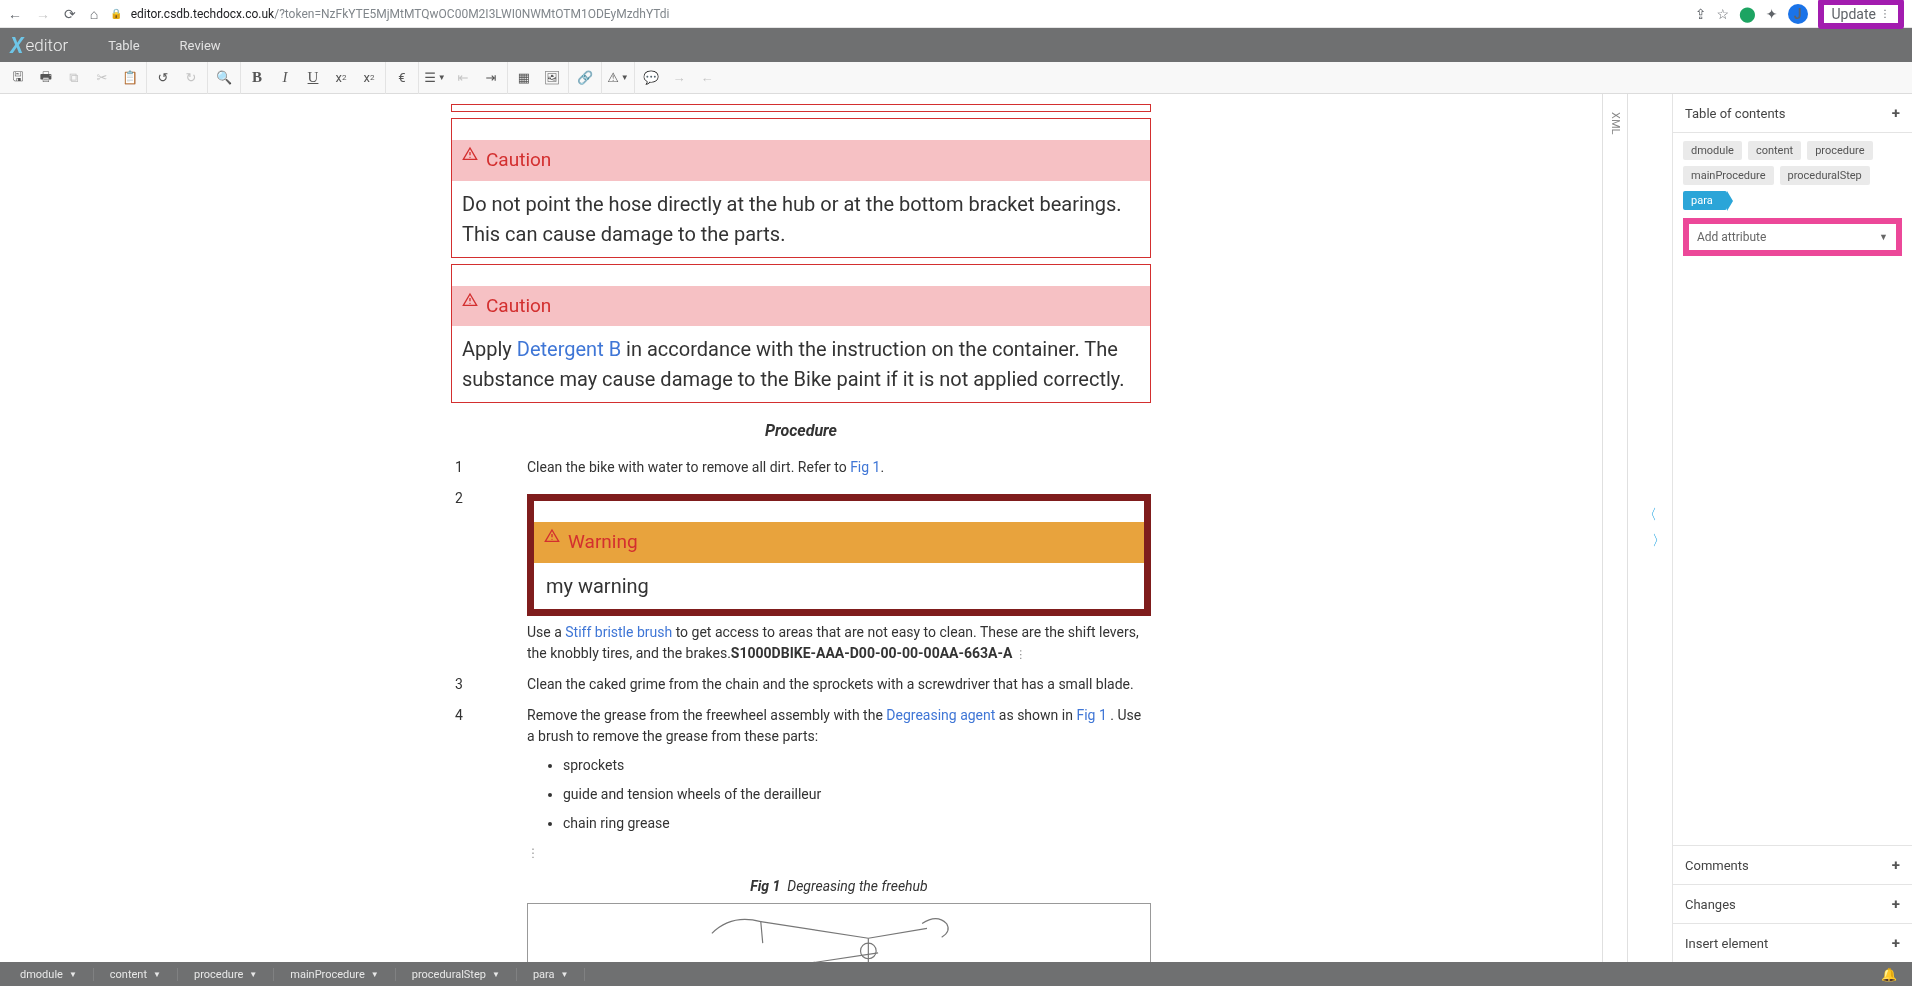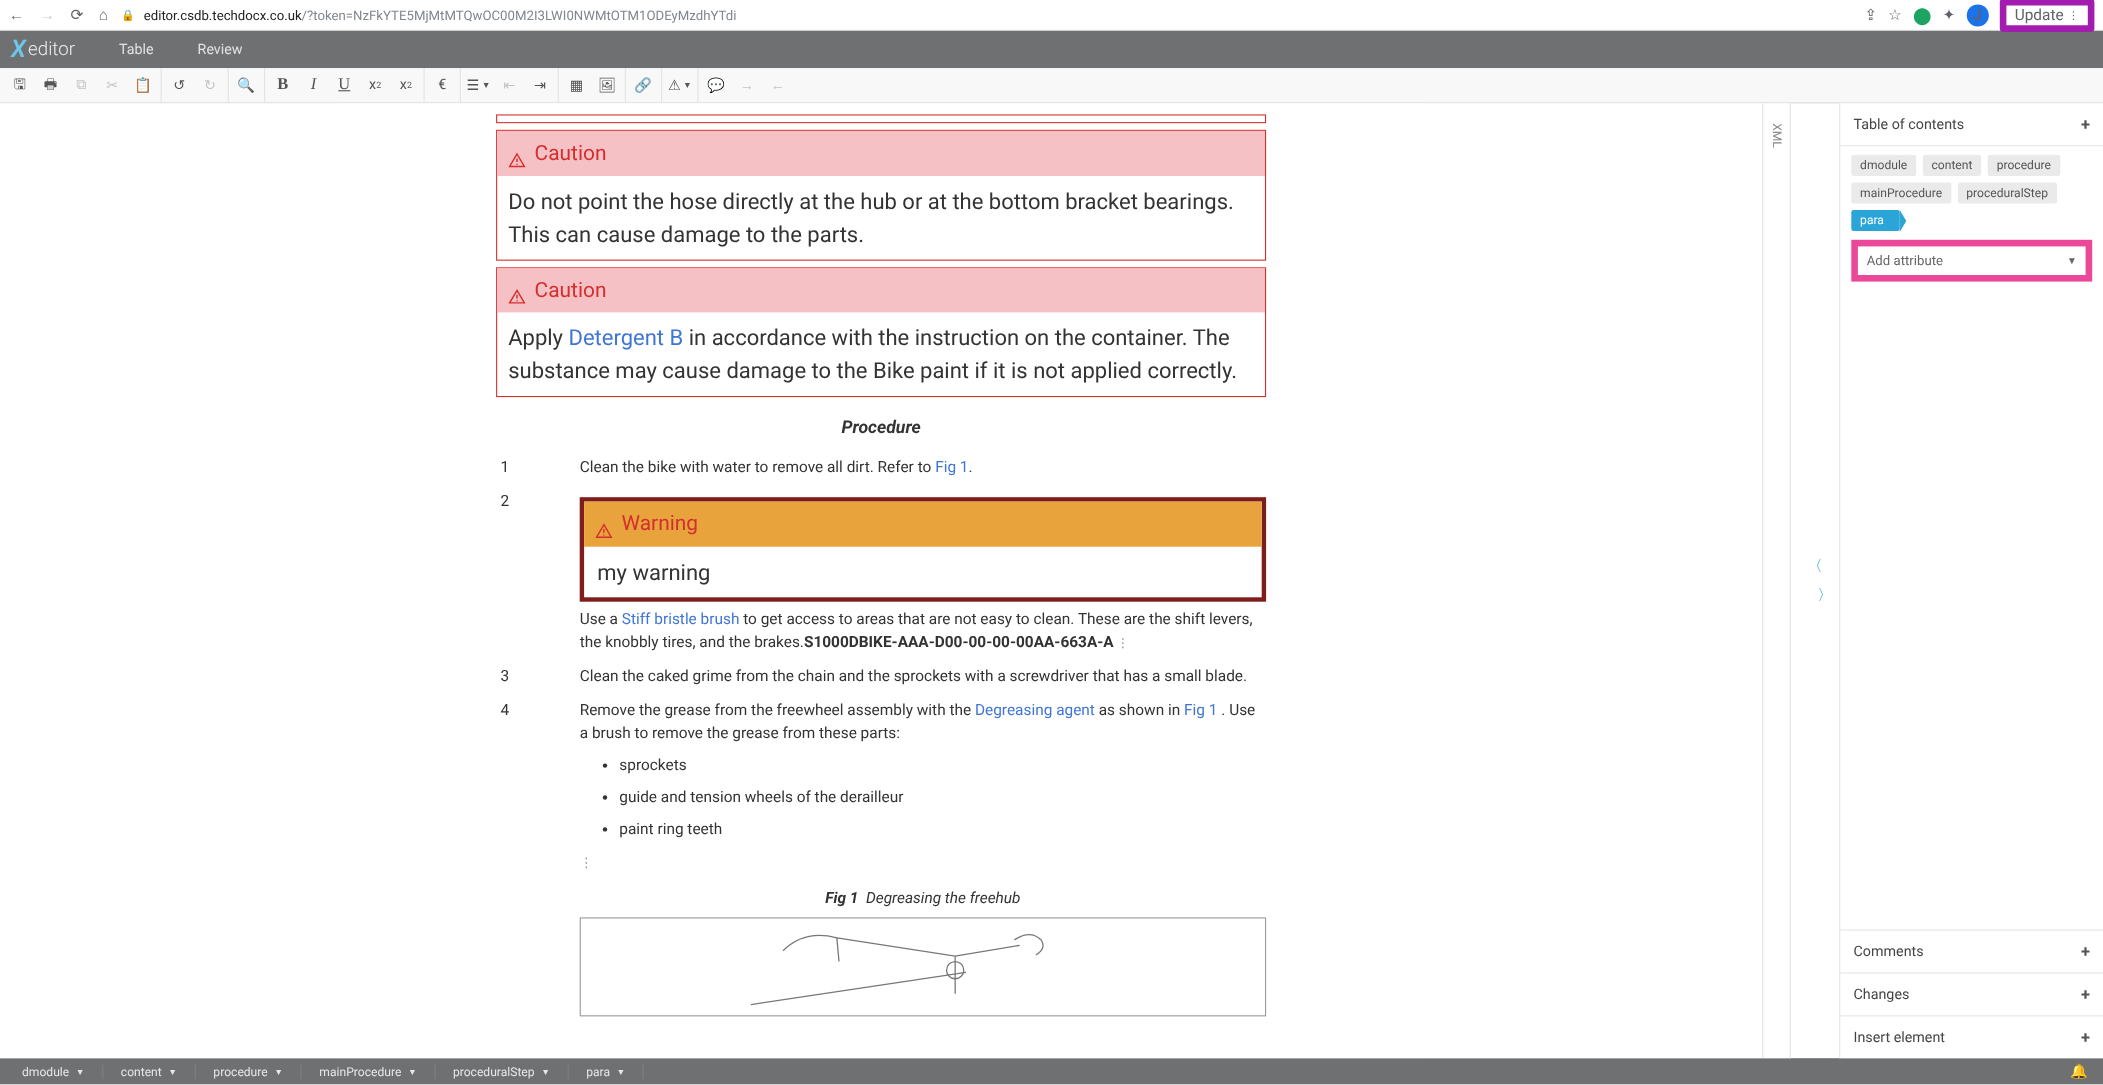--- a/index.html
+++ b/index.html
@@ -40,24 +40,24 @@
 .page { width:990px; background:#fff; position:relative; height:100%; overflow-y:scroll; }
 .page::-webkit-scrollbar { width:14px; }
 .page::-webkit-scrollbar-thumb { background:#c1c1c1; }
 .content { width:700px; margin:0 auto; padding-top:4px; font-size:14px; color:#333; line-height:1.5; }
 
 
 .admon { border:1px solid; margin:6px 0; }
 .admon.caution { border-color:#d32f2f; }
 .admon.caution .head { background:#f6c1c4; color:#d32f2f; }
 .admon.warning-top { border:1px solid #d32f2f; height:8px; margin-bottom:6px; }
-.admon .head { display:flex; align-items:flex-end; gap:8px; padding:6px 10px; font-size:19px; font-weight:400; }
+.admon .head { display:flex; align-items:flex-start; gap:8px; padding:6px 10px; font-size:19px; font-weight:400;margin-top:21px; }
 .admon .body { padding:8px 10px; font-size:20px; color:#333; }
 .admon .tri { display:inline-flex; }
-.warning-box { border:4px solid #7f1d1d; }
+.warning-box { border:7px solid #7f1d1d; }
 .warning-box .head { background:#e8a33d; color:#d32f2f; }
 .warning-box .body { padding:8px 12px; }
 
 
 .proc-title { text-align:center; font-style:italic; font-weight:700; font-size:16px; margin:16px 0 14px; color:#333; }
 .step-row { display:flex; align-items:flex-start; margin:10px 0; }
 .step-num { width:76px; font-size:14px; color:#333; padding-left:4px; }
 .step-body { flex:1; font-size:14px; color:#333; }
 .step-body a, .body a { color:#3f76d6; text-decoration:none; }
 .step-body .code { font-weight:700; }
@@ -243,21 +243,21 @@
           <div class="step-body">Clean the caked grime from the chain and the sprockets with a screwdriver that has a small blade.</div>
         </div>
 
         <div class="step-row">
           <div class="step-num">4</div>
           <div class="step-body">
             <span>Remove the grease from the freewheel assembly with the </span><a href="#">Degreasing agent</a><span> as shown in </span><a href="#">Fig 1</a><span> . Use a brush to remove the grease from these parts:</span>
             <ul>
               <li>sprockets</li>
               <li>guide and tension wheels of the derailleur</li>
-              <li>paint ring teeth</li>
+              <li>chain ring grease</li>
             </ul>
             <div class="drag">⋮</div>
             <div class="fig-cap"><b><span>Fig 1</span></b>&nbsp;&nbsp;<span>Degreasing the freehub</span></div>
             <div class="fig-box">
               <svg viewBox="0 0 620 90" width="100%" height="100%">
                 <g fill="none" stroke="#777" stroke-width="1.2">
                   <path d="M180 30 Q200 10 230 18 L232 40"></path>
                   <path d="M230 18 L340 35 L400 25"></path>
                   <path d="M395 20 Q410 10 420 20 Q425 28 415 34"></path>
                   <path d="M340 35 L340 70"></path>

